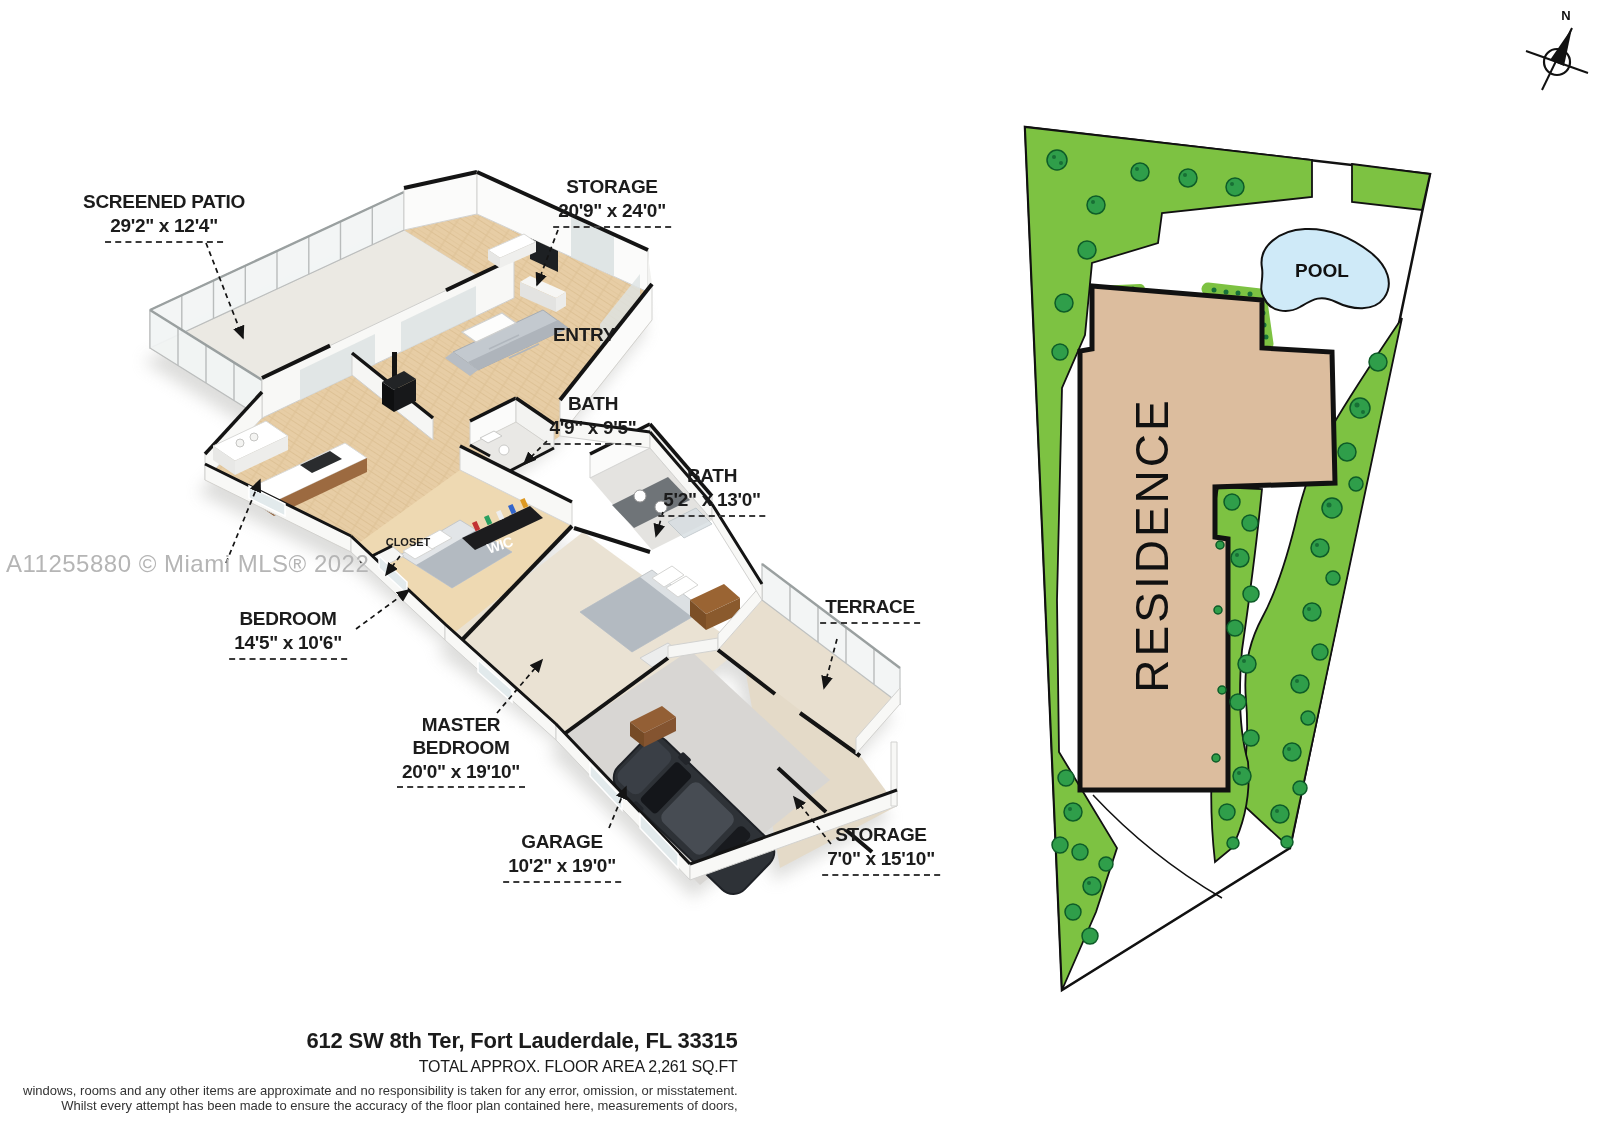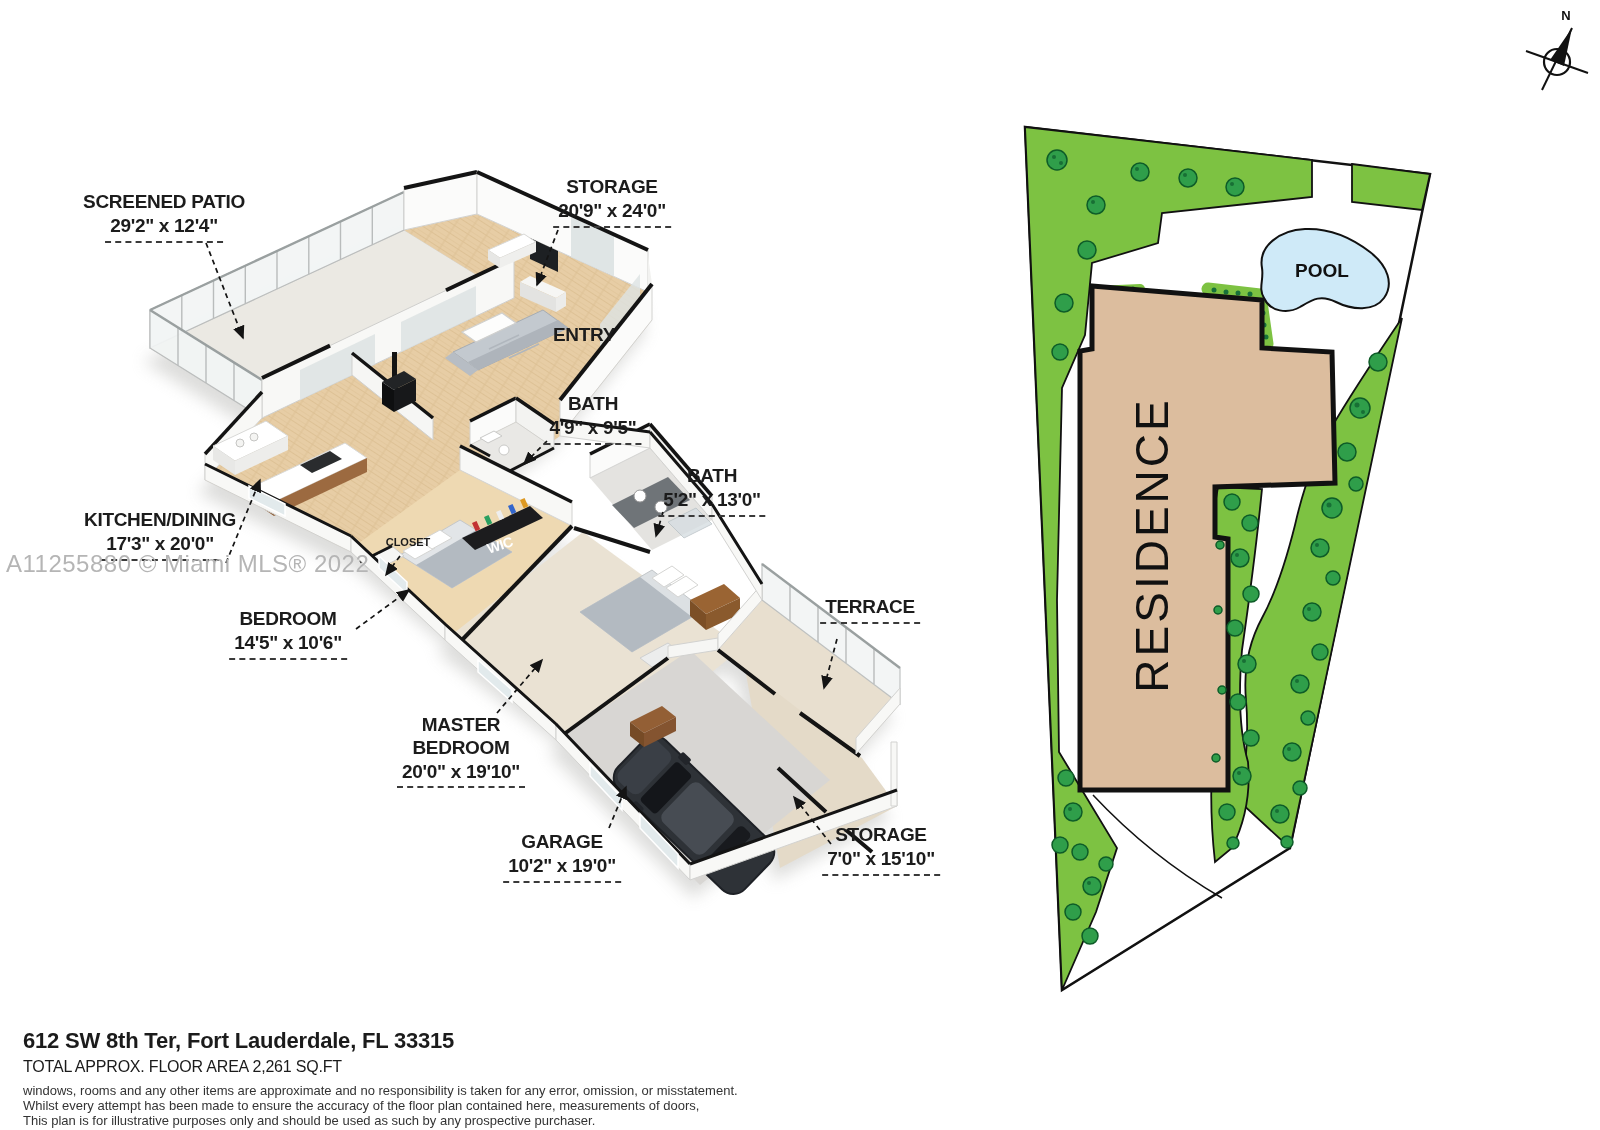--- a/index.html
+++ b/index.html
@@ -14,21 +14,21 @@
   .rlabel.wrap{white-space:normal;width:130px;}
   .rlabel.small{font-size:11px;letter-spacing:0;}
   .rlabel.wic{color:#ffffff;font-size:14px;transform:translateX(-50%) rotate(-18deg);}
   .rlabel .nm.u{border-bottom:2px dashed #3a3a3a;padding:0 5px 3px;}
   .watermark{position:absolute;left:6px;top:550px;font-size:24px;color:#b5b5b5;letter-spacing:.5px;}
   .pool-label{position:absolute;transform:translateX(-50%);font-size:19px;font-weight:600;color:#111;}
   .residence-label{position:absolute;left:1152px;top:545px;transform:translate(-50%,-50%) rotate(-90deg);
                    font-size:46px;color:#111;letter-spacing:3px;white-space:nowrap;}
   .north-label{position:absolute;left:1566px;top:8px;transform:translateX(-50%);
                font-size:13px;font-weight:700;color:#111;}
-  .footer{position:absolute;left:23px;top:1028px;color:#1b1b1b;}
+  .footer{position:absolute;left:23px;top:1028px;color:#1b1b1b;text-align:right;}
   .footer .addr{font-size:22px;font-weight:700;letter-spacing:-0.2px;}
   .footer .area{font-size:16px;font-weight:400;margin-top:4px;letter-spacing:-0.2px;}
   .footer .disc{font-size:13px;color:#333;margin-top:7px;line-height:15px;}
   .footer .disc span{display:block;}
 </style>
 </head>
 <body>
 
 <div class="canvas">
 
@@ -405,24 +405,20 @@
     <span class="nm">ENTRY</span>
   </div>
   <div class="rlabel" style="left:593px;top:393px">
     <span class="nm">BATH</span>
     <span class="dims">4'9" x 9'5"</span>
   </div>
   <div class="rlabel" style="left:712px;top:465px">
     <span class="nm">BATH</span>
     <span class="dims">5'2" x 13'0"</span>
   </div>
-  <div class="rlabel" style="left:160px;top:509px">
-    <span class="nm">KITCHEN/DINING</span>
-    <span class="dims">17'3" x 20'0"</span>
-  </div>
   <div class="rlabel" style="left:288px;top:608px">
     <span class="nm">BEDROOM</span>
     <span class="dims">14'5" x 10'6"</span>
   </div>
   <div class="rlabel" style="left:870px;top:596px">
     <span class="nm u">TERRACE</span>
   </div>
   <div class="rlabel wrap" style="left:461px;top:714px">
     <span class="nm">MASTER BEDROOM</span>
     <span class="dims">20'0" x 19'10"</span>
@@ -447,17 +443,16 @@
   <div class="north-label">N</div>
   <div class="watermark">A11255880 © Miami MLS® 2022</div>
 </div>
 
 <div class="footer">
   <div class="addr">612 SW 8th Ter, Fort Lauderdale, FL 33315</div>
   <div class="area">TOTAL APPROX. FLOOR AREA 2,261 SQ.FT</div>
   <div class="disc">
     <span>windows, rooms and any other items are approximate and no responsibility is taken for any error, omission, or misstatement.</span>
     <span>Whilst every attempt has been made to ensure the accuracy of the floor plan contained here, measurements of doors,</span>
-    <span>This plan is for illustrative purposes only and should be used as such by any prospective purchaser.</span>
   </div>
 </div>
 
 </div>
 
 </body></html>

